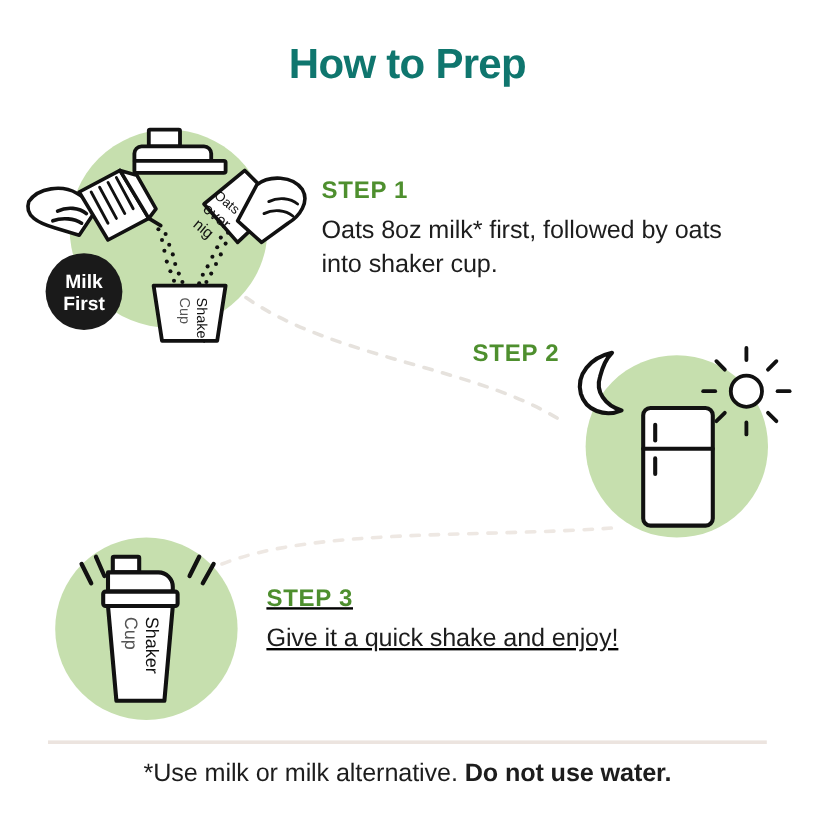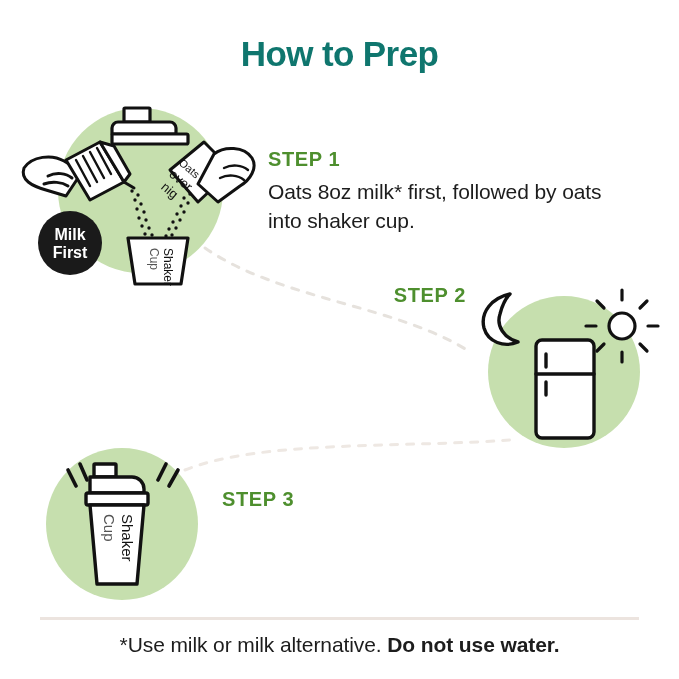--- a/index.html
+++ b/index.html
@@ -77,21 +77,21 @@
   #step1-text  { left: 268px; top: 148px; width: 360px; text-align: left; }
 
   
   #step2-art   { left: 470px; top: 286px; width: 195px; height: 175px; }
   #step2-circle{ left: 488px; top: 296px; width: 152px; height: 152px; }
   #step2-text  { left: 46px;  top: 284px; width: 420px; text-align: right; }
 
   
   #step3-art   { left: 38px;  top: 438px; width: 190px; height: 180px; }
   #step3-circle{ left: 46px;  top: 448px; width: 152px; height: 152px; }
-  #step3-text  { left: 222px; top: 488px; width: 420px; text-align: left; }
+  #step3-text  { left: 222px; top: 488px; width: 420px; text-align: left; text-decoration: underline; }
 
   
   #divider {
     position: absolute;
     left: 40px;
     top: 617px;
     width: 599px;
     height: 3px;
     background: #ece4df;
   }
@@ -282,20 +282,21 @@
 
         <g transform="translate(84,76) rotate(90)">
           <text x="0" y="0" font-family="'Liberation Sans', sans-serif" font-size="15" fill="#111">Shaker</text>
           <text x="0" y="18" font-family="'Liberation Sans', sans-serif" font-size="15" fill="#555">Cup</text>
         </g>
       </svg>
     </div>
 
     <div id="step3-text" class="txt">
       <div class="step-label">STEP 3</div>
+      <div class="step-body">Give it a quick shake and enjoy!</div>
     </div>
   </div>
 
   <div id="divider"></div>
   <div id="footnote">
     <span>*Use milk or milk alternative. </span><span class="bold">Do not use water.</span>
   </div>
 
 </div>
 

